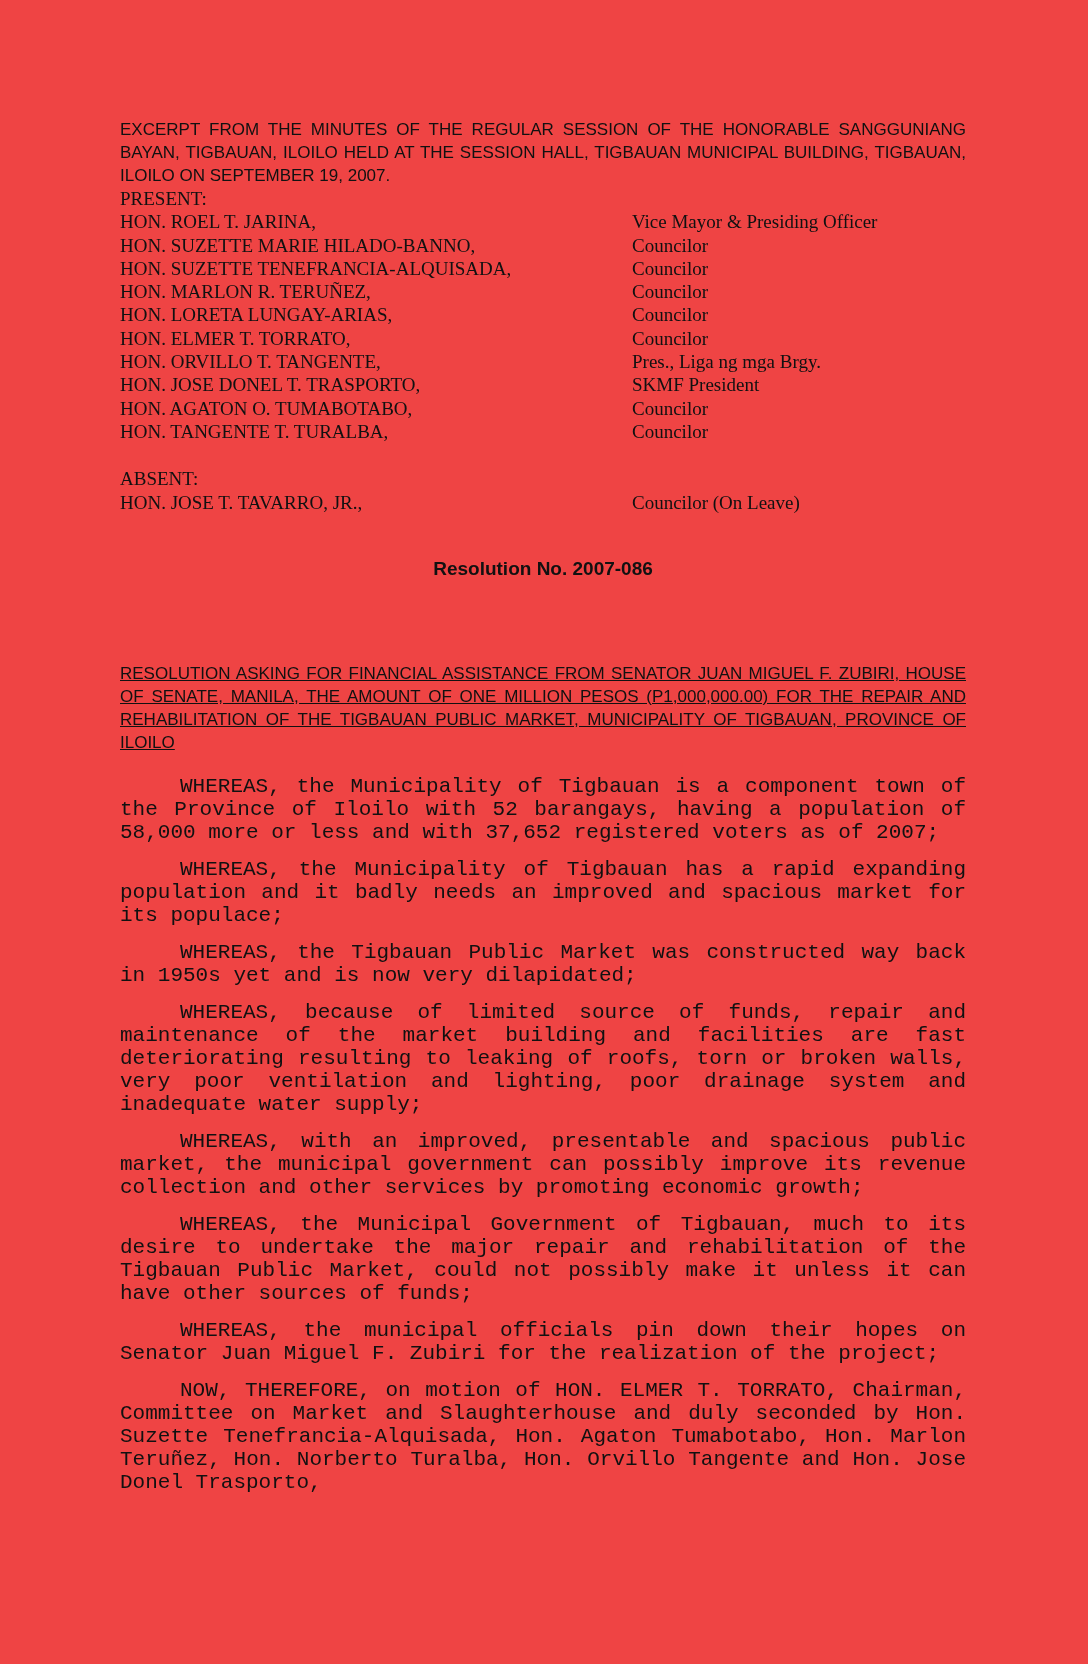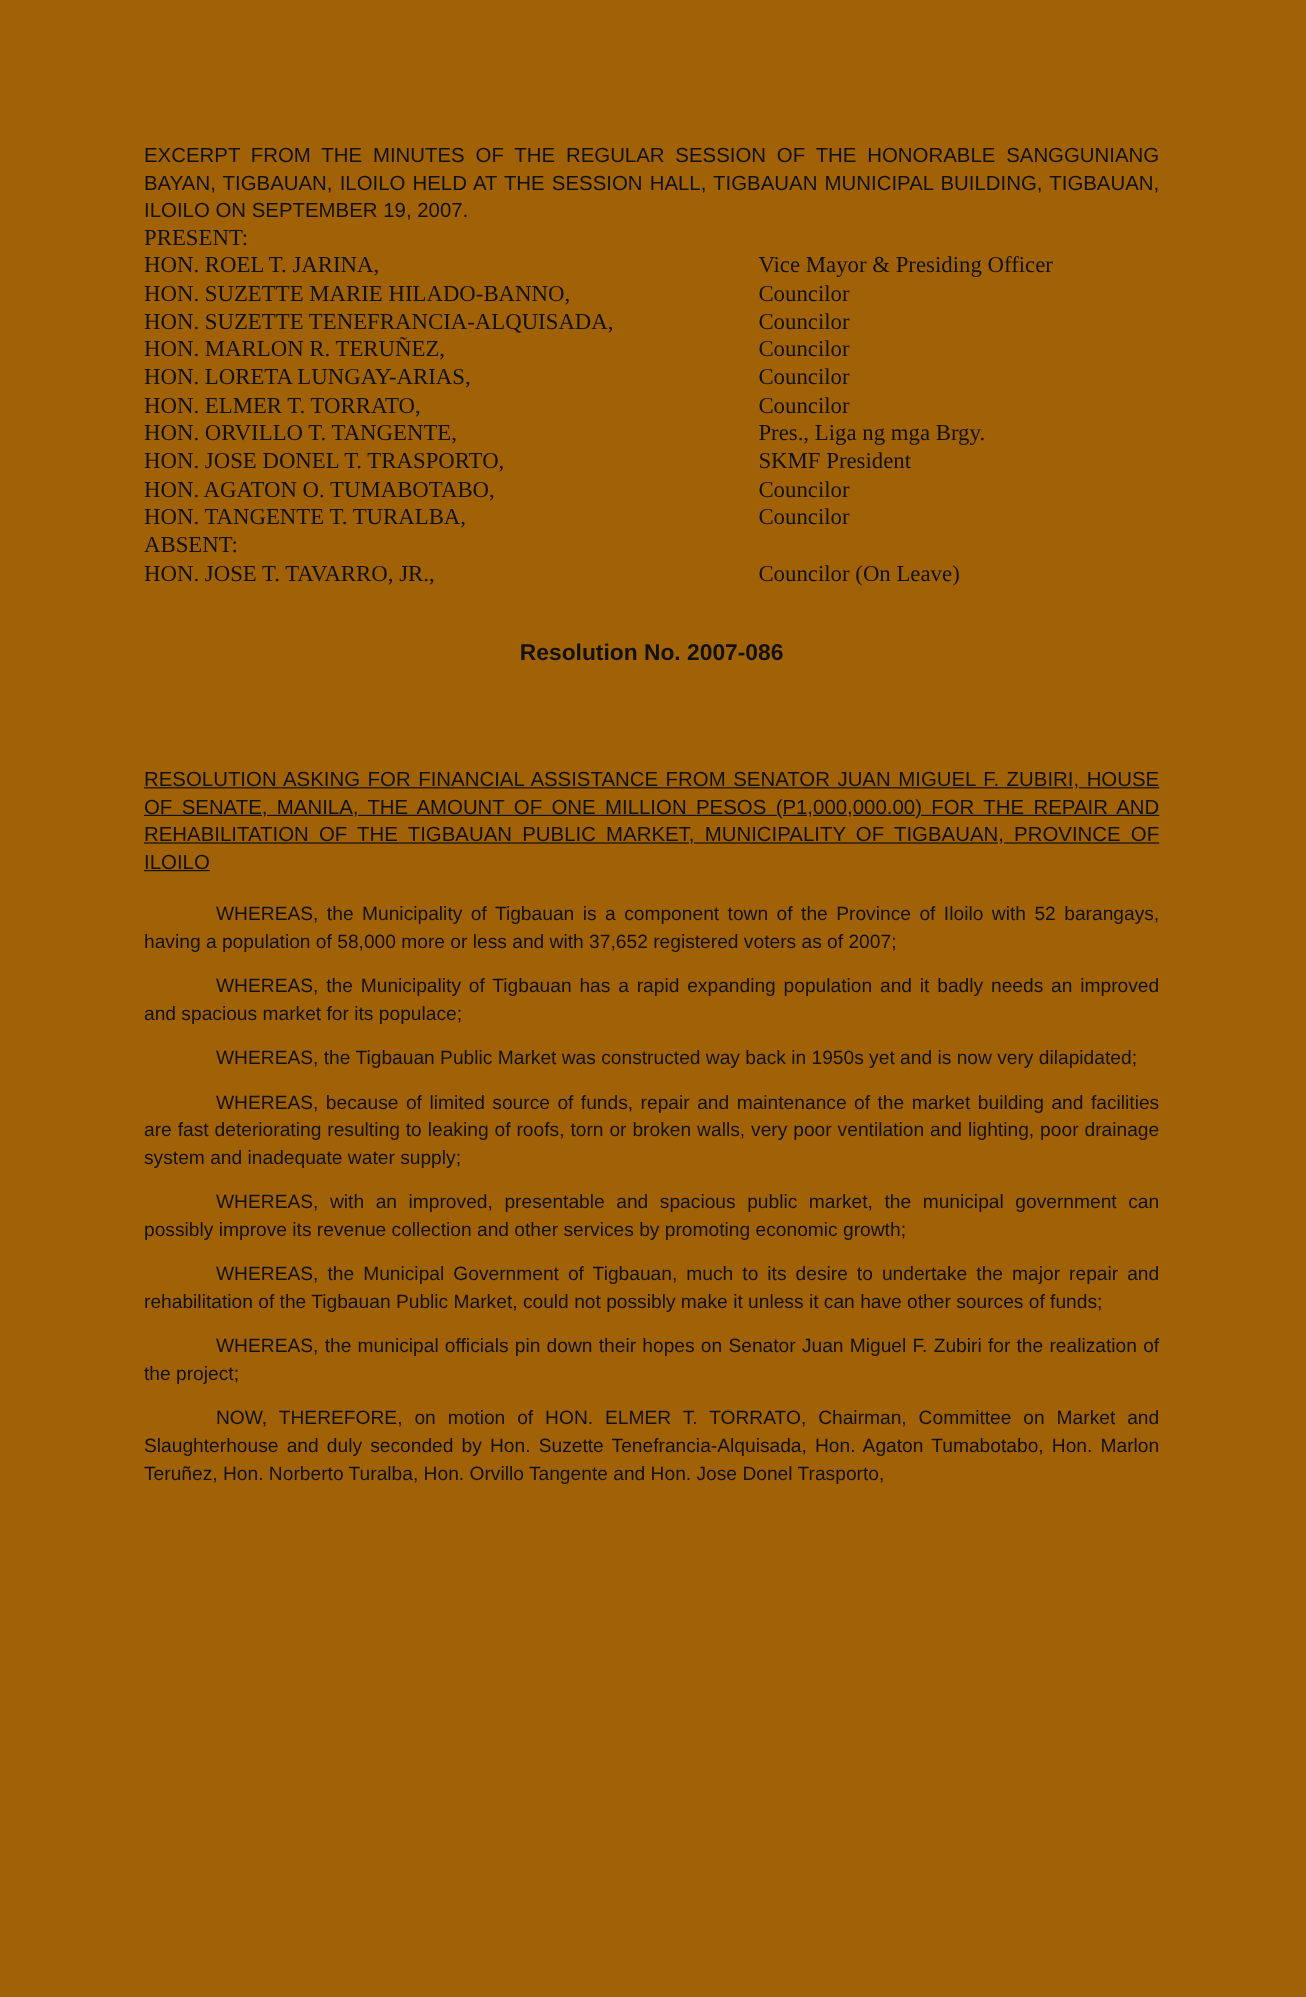--- a/index.html
+++ b/index.html
@@ -4,21 +4,21 @@
 <style>
   html, body {
     margin: 0;
     padding: 0;
     background: #ffffff;
   }
   .page {
     position: relative;
     width: 1088px;
     height: 1664px;
-    background: #a16207;
+    background: #ef4444;
     color: #000000;
     overflow: hidden;
   }
   .content {
     position: absolute;
     left: 120px;
     top: 0;
     width: 846px;
   }
   
@@ -31,21 +31,21 @@
     color: #111111;
   }
   
   .attendance {
     font-family: "Liberation Serif", "DejaVu Serif", serif;
     font-size: 19px;
     line-height: 23.3px;
     color: #111111;
   }
   .present-label { }
-  .absent-label  { }
+  .absent-label  { margin-top: 24px; }
   .member-row {
     display: flex;
     flex-direction: row;
   }
   .member-name  { width: 512px; flex: 0 0 512px; }
   .member-title { flex: 1; }
   
   .resolution-number {
     margin-top: 44px;
     font-family: "Liberation Sans", "DejaVu Sans", sans-serif;
@@ -63,22 +63,22 @@
     text-align: justify;
     color: #111111;
     text-decoration: underline;
   }
   
   .body-paragraphs {
     margin-top: 21px;
   }
   .body-paragraphs p {
     margin: 0 0 14px 0;
-    font-family: Liberation Sans, sans-serif;
-    font-size: 16px;
+    font-family: Liberation Mono, monospace;
+    font-size: 21px;
     line-height: 23px;
     text-align: justify;
     text-indent: 60px;
     color: #111111;
   }
 </style>
 </head>
 <body>
 
 <div class="page">

